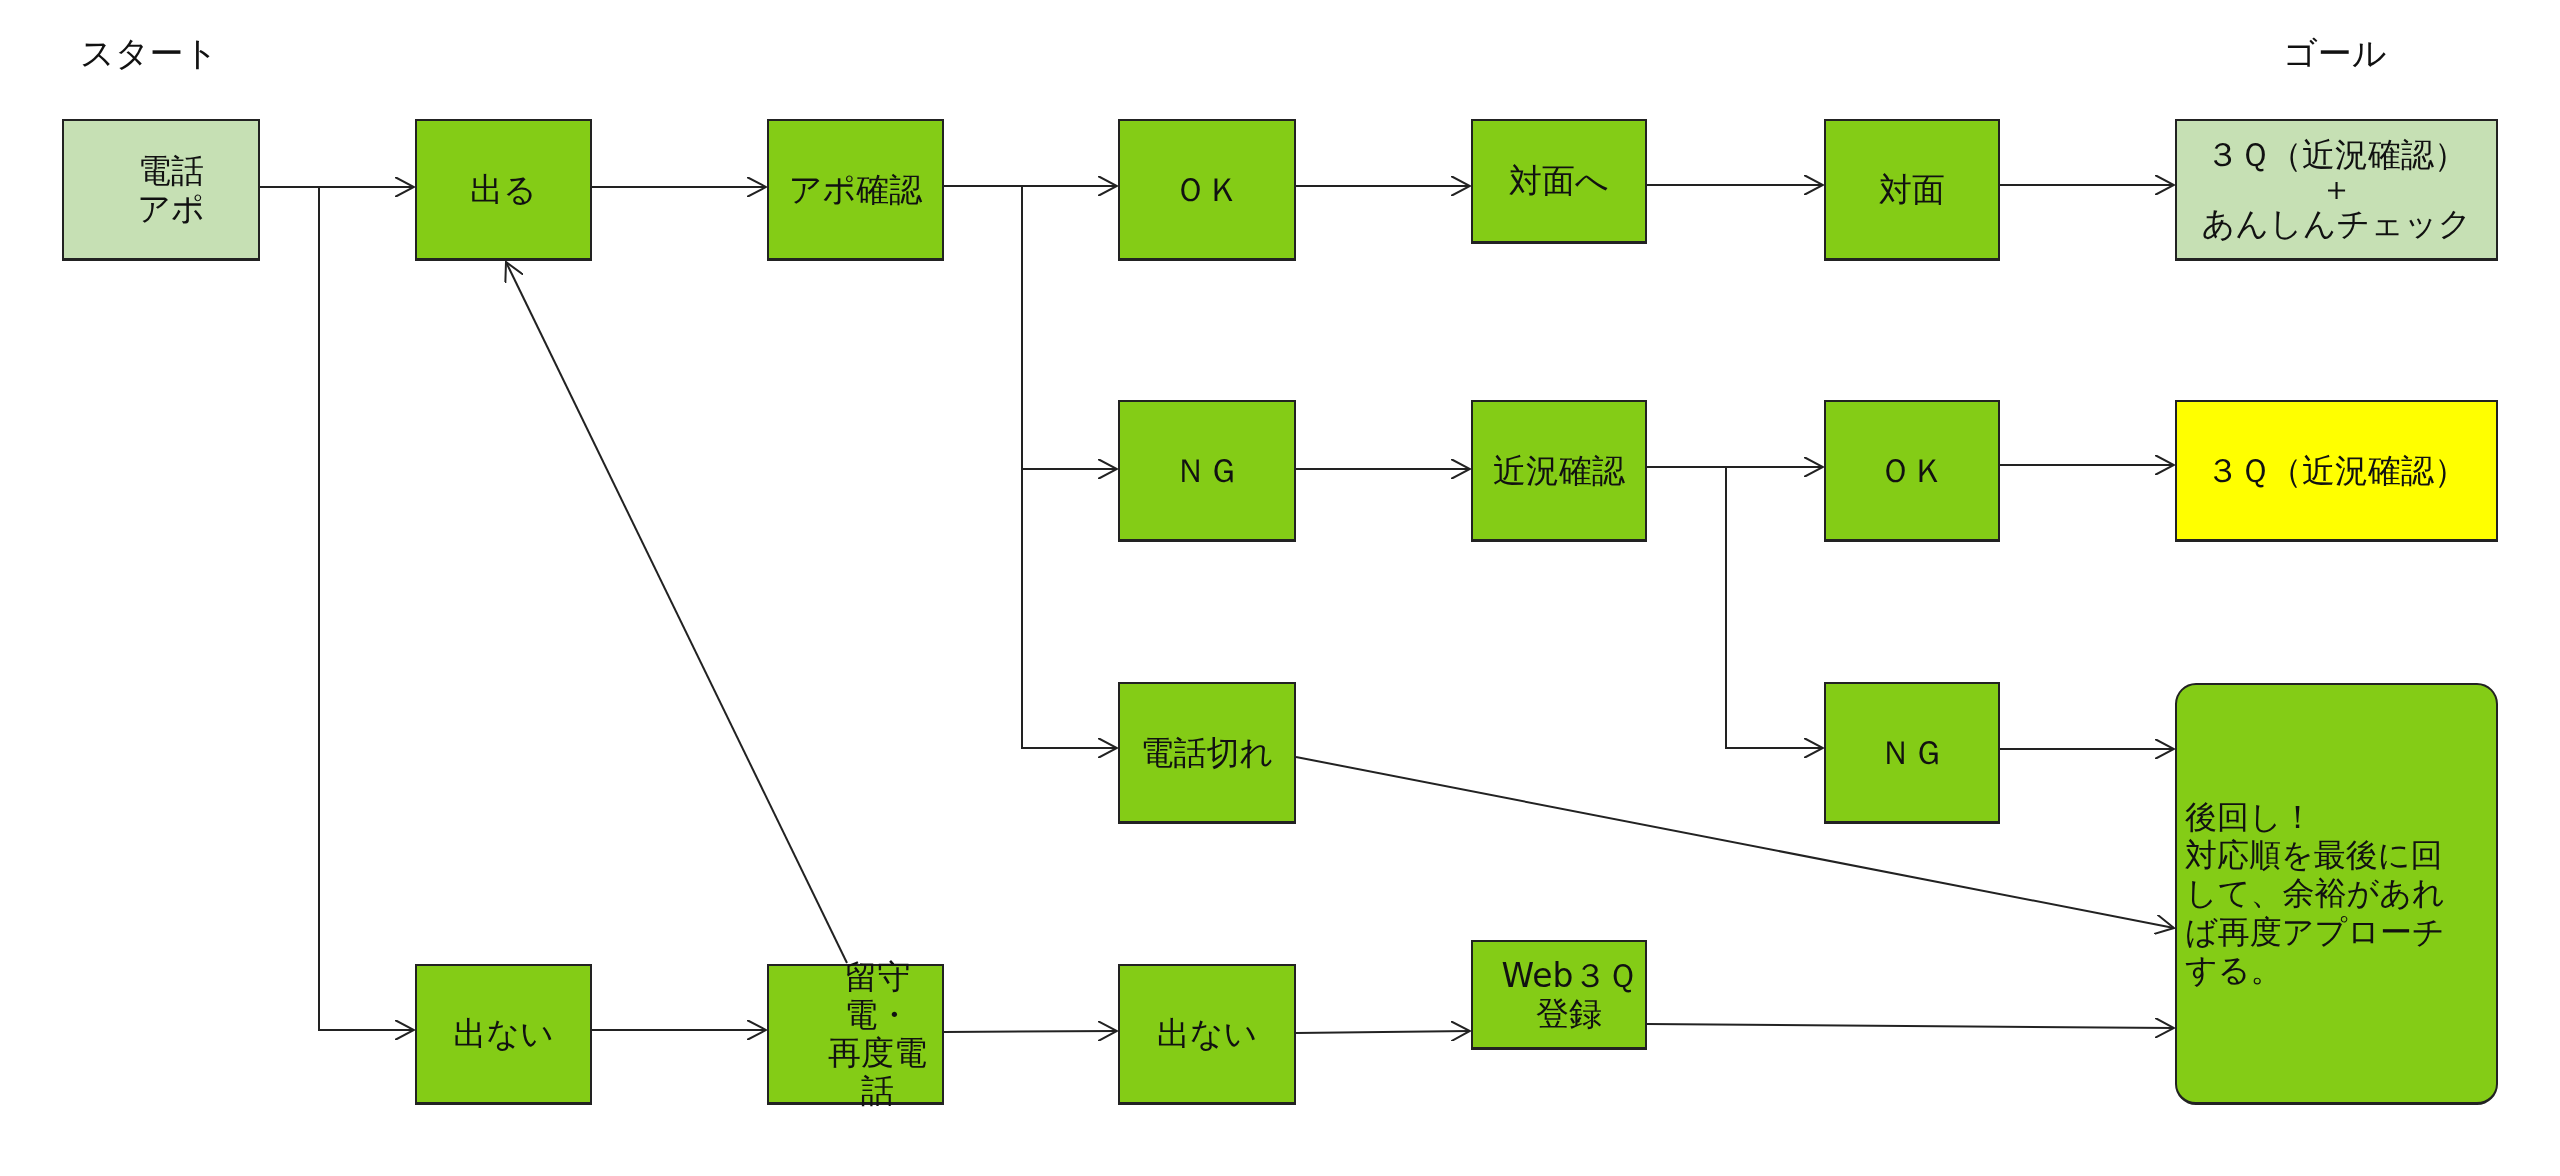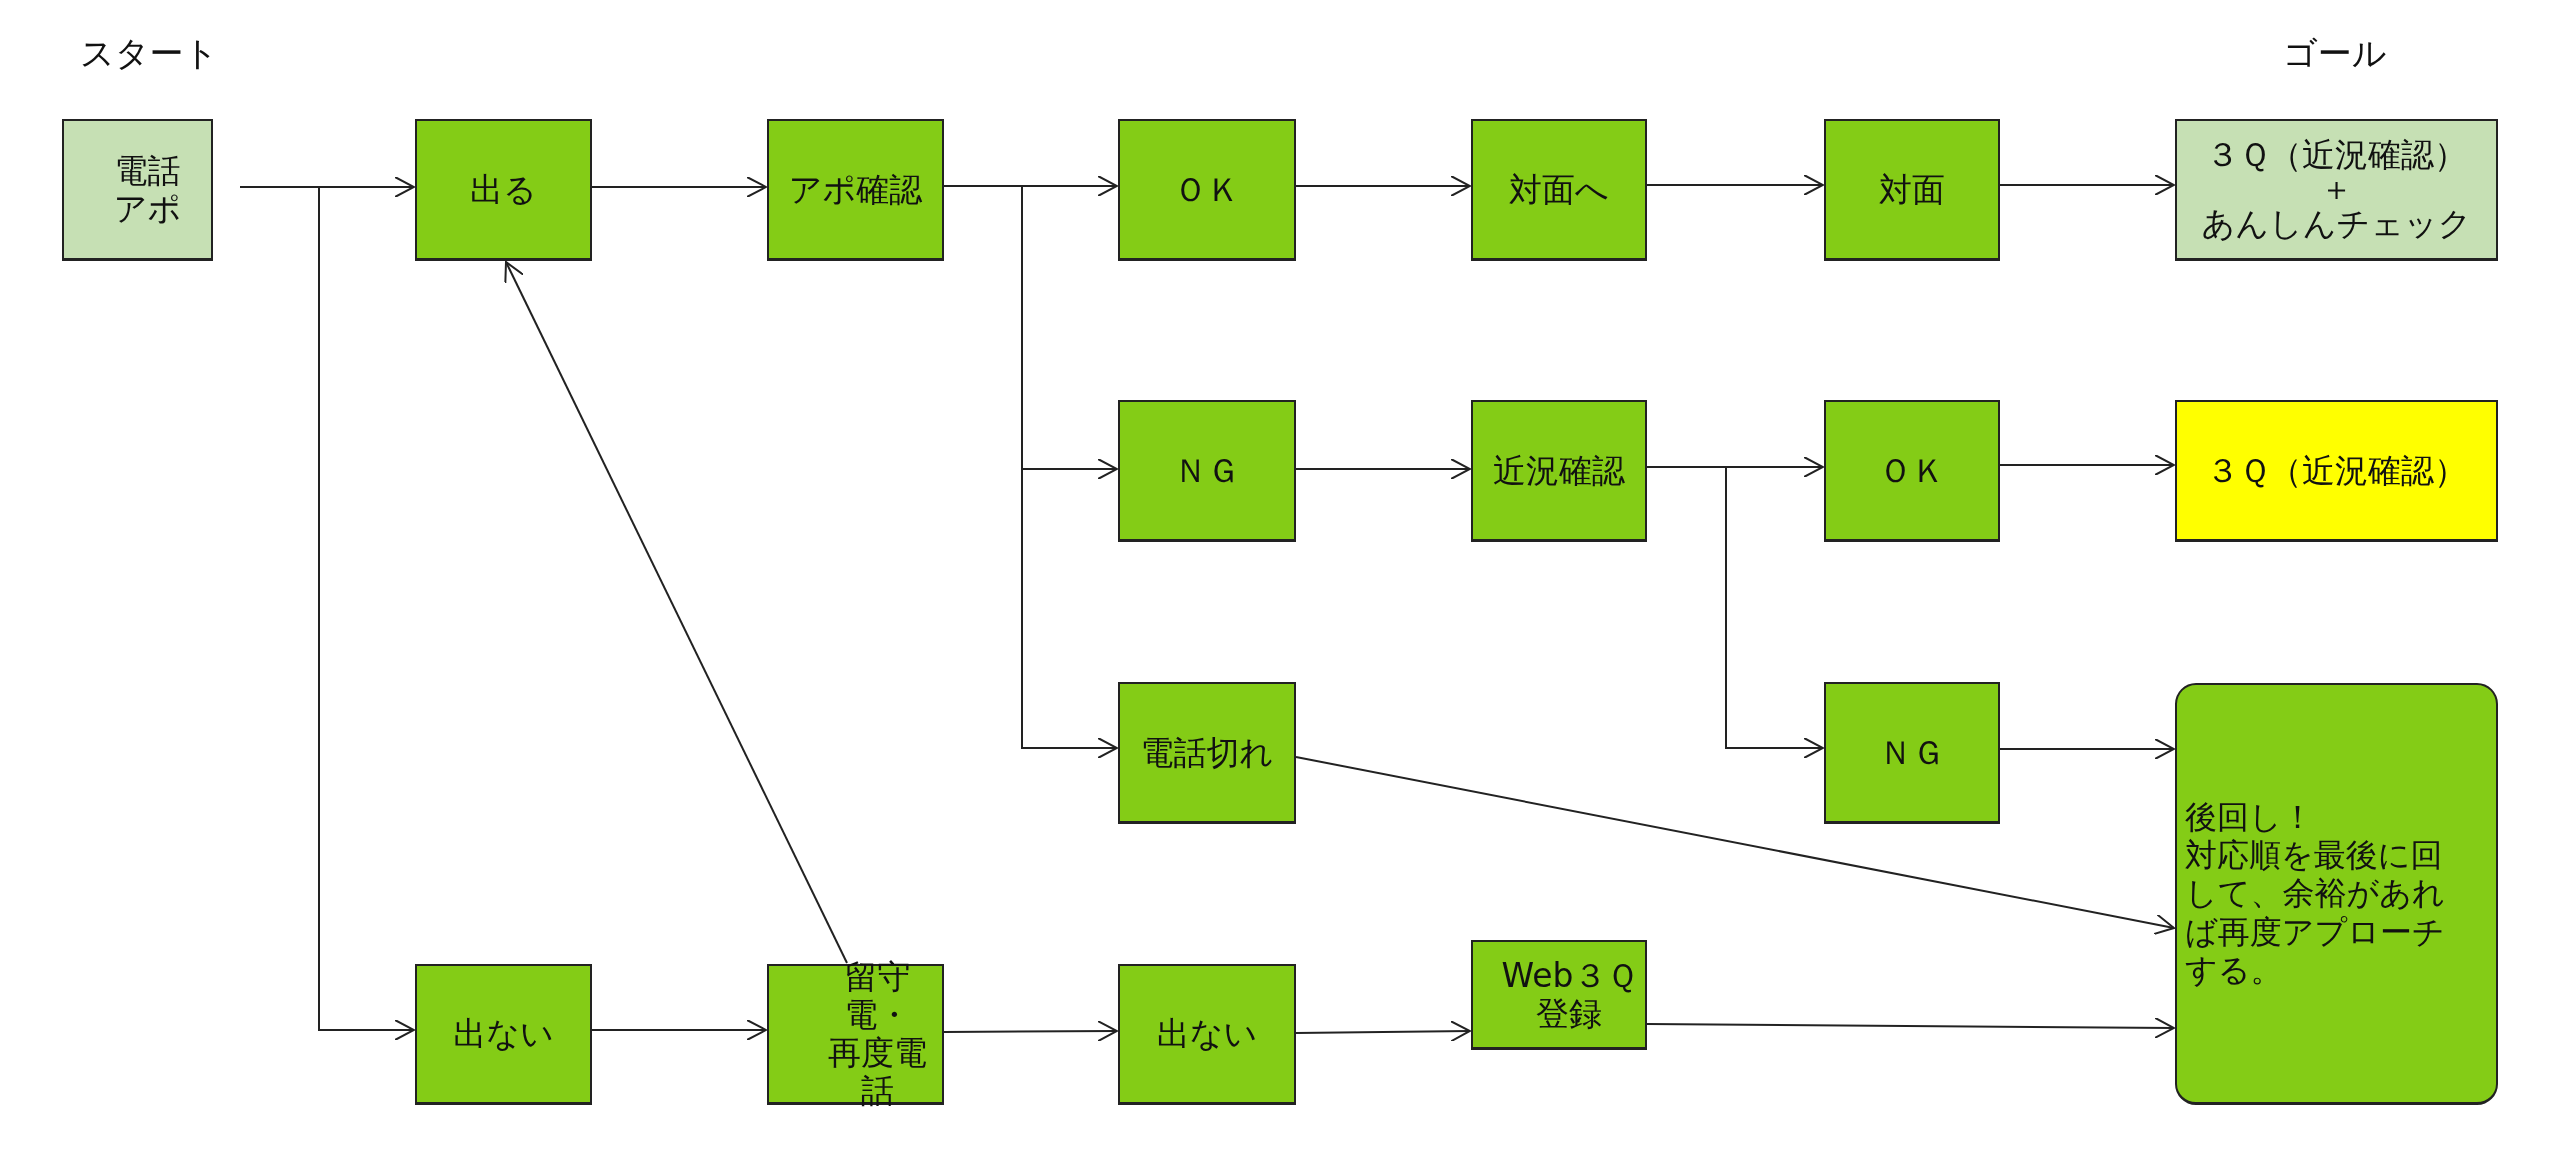--- a/index.html
+++ b/index.html
@@ -57,26 +57,26 @@
     <line x1="847" y1="963" x2="506" y2="262" marker-end="url(#arr)"></line>
 
     <line x1="944" y1="1032" x2="1117" y2="1031" marker-end="url(#arr)"></line>
 
     <line x1="1296" y1="1033" x2="1470" y2="1031" marker-end="url(#arr)"></line>
 
     <line x1="1647" y1="1024" x2="2174" y2="1028" marker-end="url(#arr)"></line>
   </g>
 </svg>
 
-<div class="node green" style="left:62px; top:119px; width:151px; height:142px;padding-left:20px;">電話
+<div class="node green" style="left:62px; top:119px; width:198px; height:142px;padding-left:20px;">電話
 アポ</div>
 <div class="node" style="left:415px; top:119px; width:177px; height:142px;">出る</div>
 <div class="node" style="left:767px; top:119px; width:177px; height:142px;">アポ確認</div>
 <div class="node" style="left:1118px; top:119px; width:178px; height:142px;">ＯＫ</div>
-<div class="node" style="left:1471px; top:119px; width:176px; height:142px;">対面へ</div>
+<div class="node" style="left:1471px; top:119px; width:176px; height:125px;">対面へ</div>
 <div class="node" style="left:1824px; top:119px; width:176px; height:142px;">対面</div>
 <div class="node green" style="left:2175px; top:119px; width:323px; height:142px; line-height:1.05;">３Ｑ（近況確認）
 ＋
 あんしんチェック</div>
 
 <div class="node" style="left:1118px; top:400px; width:178px; height:142px;">ＮＧ</div>
 <div class="node" style="left:1471px; top:400px; width:176px; height:142px;">近況確認</div>
 <div class="node" style="left:1824px; top:400px; width:176px; height:142px;">ＯＫ</div>
 <div class="node yellow" style="left:2175px; top:400px; width:323px; height:142px;">３Ｑ（近況確認）</div>
 

